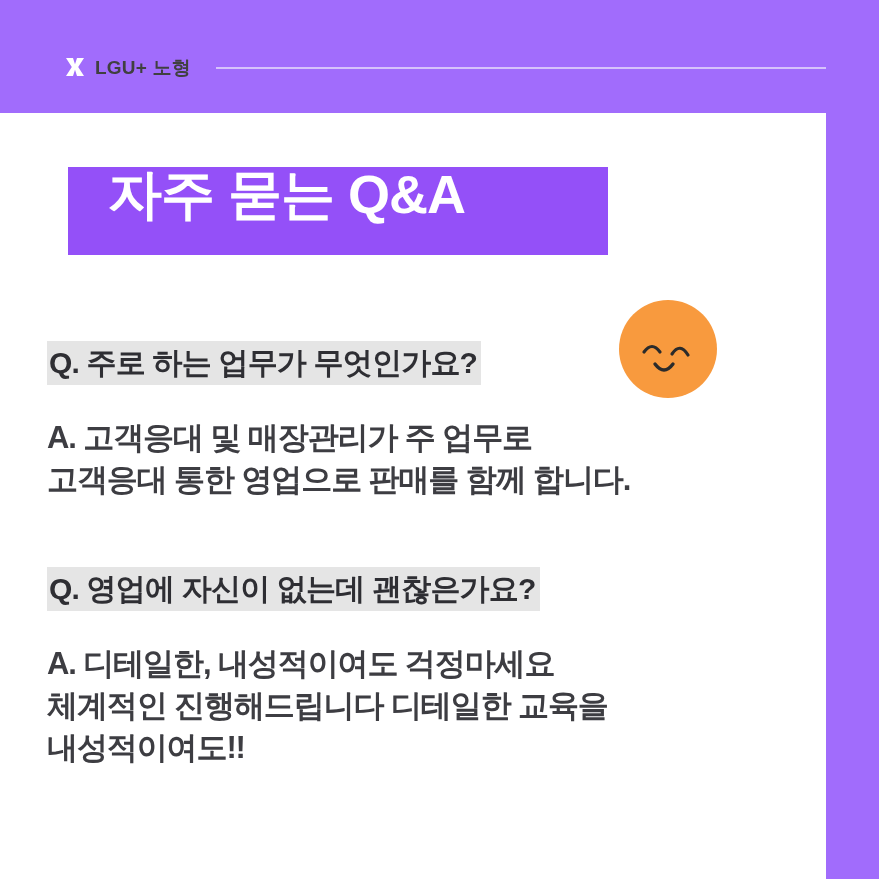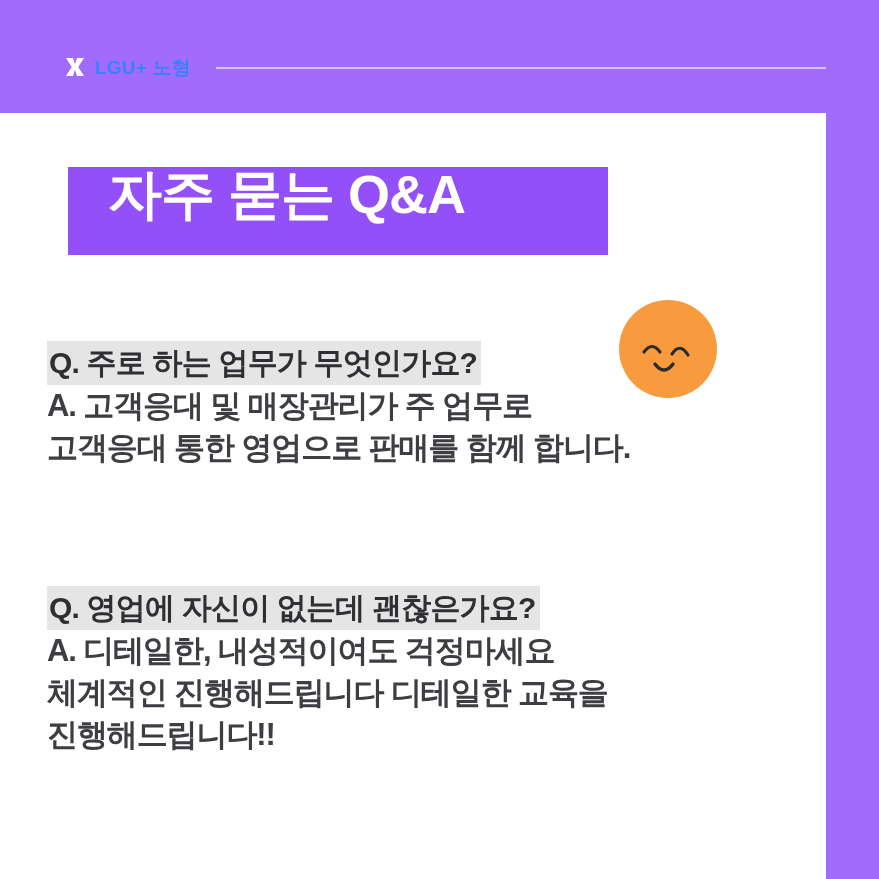--- a/index.html
+++ b/index.html
@@ -44,21 +44,21 @@
     align-items: center;
     gap: 9px;
     z-index: 5;
   }
   .brand-mark {
     width: 22px;
     height: 22px;
     display: block;
   }
   .brand-name {
-    color: #3b82f6;
+    color: #404040;
     font-size: 19px;
     font-weight: 700;
     letter-spacing: 0.2px;
     white-space: nowrap;
     line-height: 1;
     text-align: center;
   }
   .brand-rule {
     position: absolute;
     left: 216px;
@@ -99,35 +99,35 @@
     height: 98px;
   }
 
   
   .qa-block {
     position: absolute;
     left: 47px;
     width: 760px;
   }
   #qa-0 { top: 341px; }
-  #qa-1 { top: 586px; }
+  #qa-1 { top: 567px; }
 
   .question {
     display: inline-block;
     background: #e5e5e5;
     color: #2e2e33;
     font-size: 30px;
     font-weight: 700;
     letter-spacing: -0.8px;
     line-height: 1.3;
     padding: 2px 4px 3px 2px;
     white-space: nowrap;
   }
   .answer {
-    margin-top: 0;
+    margin-top: 32px;
     color: #3d3d42;
     font-size: 31px;
     font-weight: 700;
     letter-spacing: -1.1px;
     line-height: 1.35;
   }
   .answer-line { white-space: nowrap; }
 </style>
 </head>
 <body>
@@ -162,17 +162,17 @@
       <div class="answer-line">A. 고객응대 및 매장관리가 주 업무로</div>
       <div class="answer-line">고객응대 통한 영업으로 판매를 함께 합니다.</div>
     </div>
   </div>
 
   <div class="qa-block" id="qa-1">
     <div class="question">Q. 영업에 자신이 없는데 괜찮은가요?</div>
     <div class="answer">
       <div class="answer-line">A. 디테일한, 내성적이여도 걱정마세요</div>
       <div class="answer-line">체계적인 진행해드립니다 디테일한 교육을</div>
-      <div class="answer-line">진행해드립니다!!</div>
+      <div class="answer-line">내성적이여도!!</div>
     </div>
   </div>
 
 </div>
 
 </body></html>

